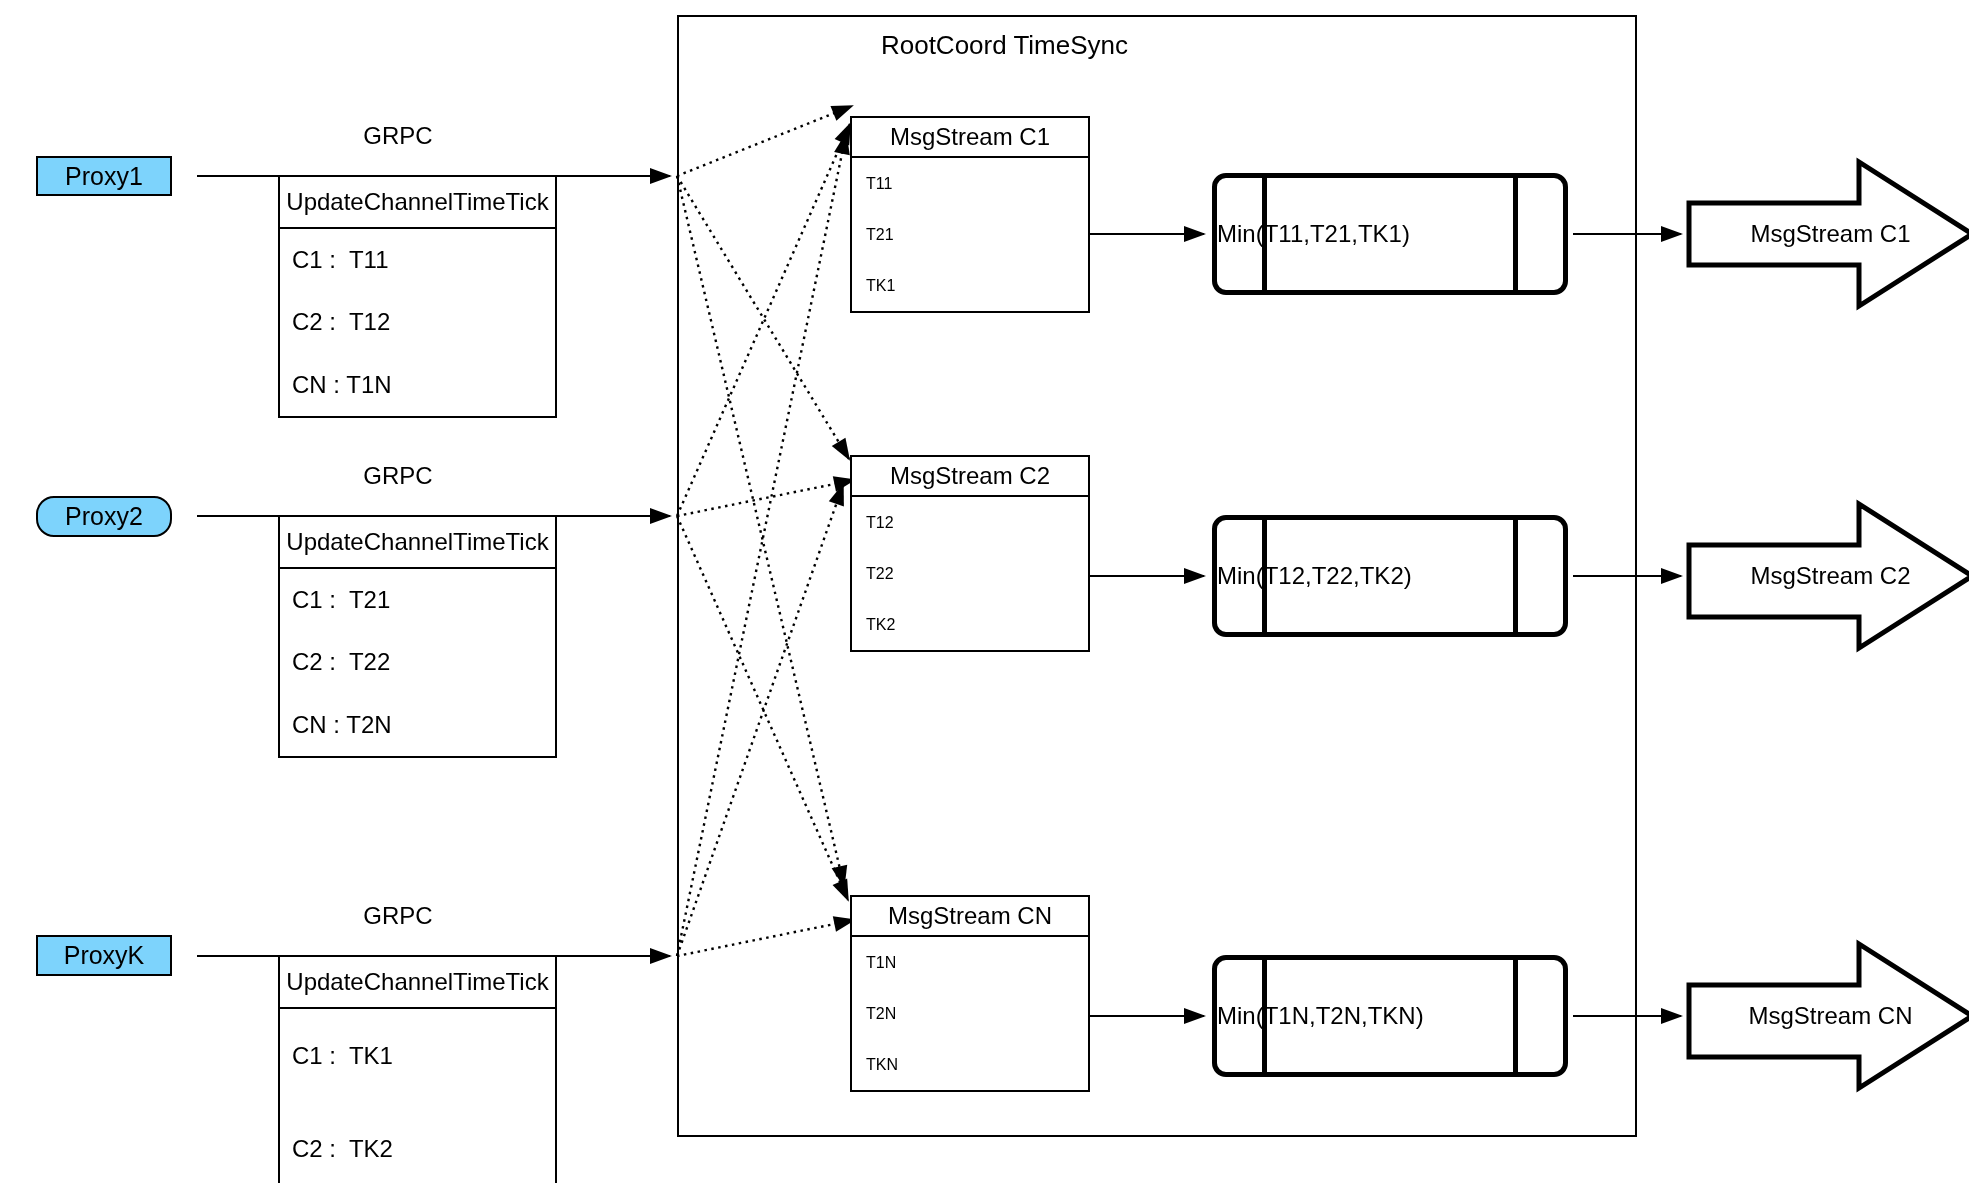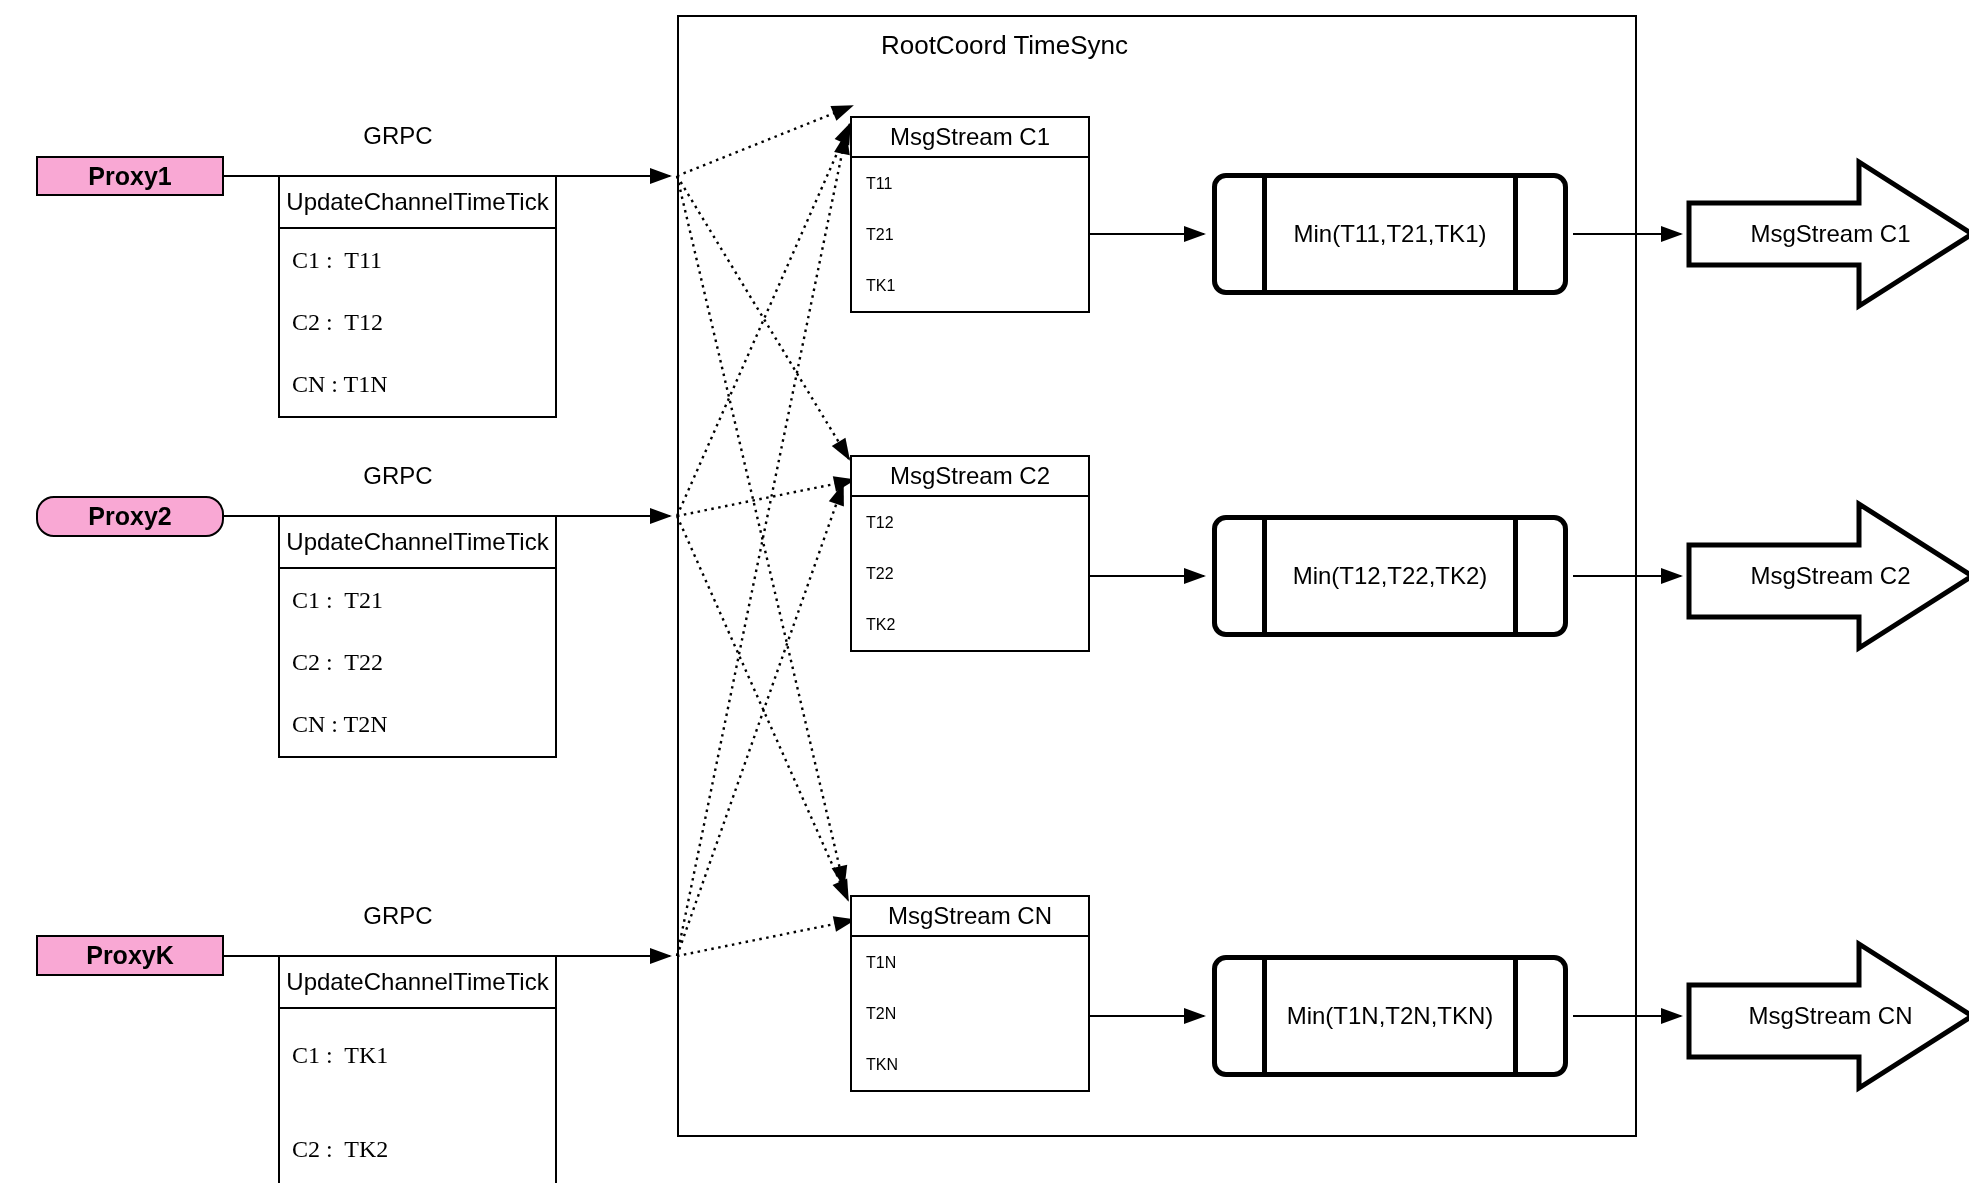--- a/index.html
+++ b/index.html
@@ -18,41 +18,41 @@
     border:2px solid #000;box-sizing:border-box;background:transparent;z-index:0;
   }
   .rootcoord-title{
     position:absolute;left:0;top:30px;width:100%;
     text-align:center;font-size:26px;z-index:3;
   }
   
   svg.connectors{position:absolute;left:0;top:0;z-index:1;}
   
   .proxy-box{
-    position:absolute;left:16px;width:188px;height:41px;
-    border:2px solid #000;box-sizing:border-box;background:#f9a8d4;
+    position:absolute;left:16px;width:136px;height:41px;
+    border:2px solid #000;box-sizing:border-box;background:#7dd3fc;
     display:flex;align-items:center;justify-content:center;
-    font-size:25px;z-index:2;font-weight:bold;
+    font-size:25px;z-index:2;
   }
   
   .grpc-label{
     position:absolute;left:258px;width:240px;height:30px;
     text-align:center;font-size:24px;z-index:2;
   }
   
   .tick-table{
     position:absolute;left:258px;width:279px;height:243px;
     border:2px solid #000;box-sizing:border-box;background:#fff;z-index:2;
     display:flex;flex-direction:column;
   }
   .tick-table .t-header{
     height:52px;box-sizing:border-box;border-bottom:2px solid #000;
     display:flex;align-items:center;justify-content:center;font-size:24px;
   }
-  .tick-table .t-body{flex:1;display:flex;flex-direction:column;font-family:Liberation Serif, serif;}
+  .tick-table .t-body{flex:1;display:flex;flex-direction:column;}
   .tick-table .t-row{
     flex:1;display:flex;align-items:center;padding-left:12px;
     font-size:24px;white-space:pre;
   }
   
   .ms-table{
     position:absolute;left:830px;width:240px;height:197px;
     border:2px solid #000;box-sizing:border-box;background:#fff;z-index:2;
     display:flex;flex-direction:column;
   }
@@ -62,21 +62,21 @@
   }
   .ms-table .t-body{flex:1;display:flex;flex-direction:column;}
   .ms-table .t-row{
     flex:1;display:flex;align-items:center;padding-left:14px;
     font-size:16px;white-space:pre;
   }
   
   .min-box{
     position:absolute;left:1192px;width:356px;height:122px;
     border:5px solid #000;border-radius:14px;box-sizing:border-box;background:#fff;
-    display:flex;align-items:center;justify-content:center;
+    display:flex;align-items:center;justify-content:flex-start;
     font-size:24px;z-index:2;
   }
   .min-box .bar{position:absolute;top:0;bottom:0;width:5px;background:#000;}
   .min-box .bar.left{left:45px;}
   .min-box .bar.right{right:45px;}
   
   .out-arrow-label{
     position:absolute;left:1669px;width:283px;height:30px;
     display:flex;align-items:center;justify-content:center;
     font-size:24px;z-index:3;

